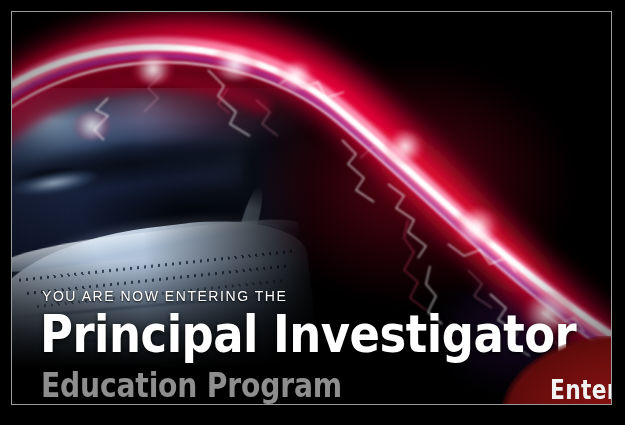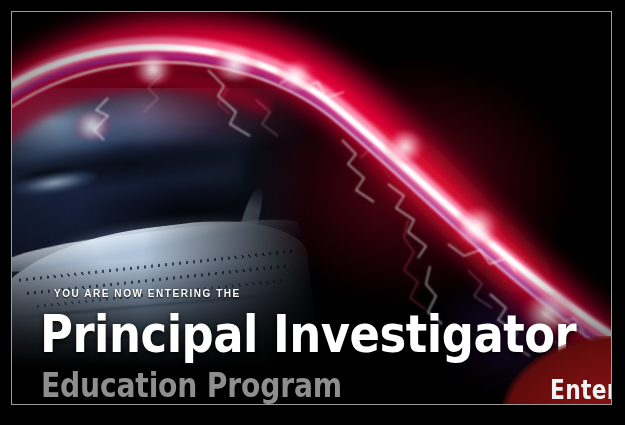--- a/index.html
+++ b/index.html
@@ -212,25 +212,25 @@
     left: 420px; top: 250px;
     width: 200px; height: 150px;
     background: radial-gradient(ellipse 110px 80px at 90px 70px, rgba(120,40,190,0.26) 0%, rgba(60,10,110,0) 82%);
     filter: blur(9px);
     pointer-events: none;
   }
 
   
   .kicker {
     position: absolute;
-    left: 42px;
+    left: 30px;
     top: 277px;
     color: #ffffff;
-    font-size: 10px;
-    font-weight: bold;
+    font-size: 14px;
+    font-weight: normal;
     letter-spacing: 1.55px;
     line-height: 1;
     text-shadow: 0 1px 2px rgba(0,0,0,0.95);
     white-space: nowrap;
     z-index: 30;
   }
   .title {
     position: absolute;
     left: 28px;
     top: 296px;

